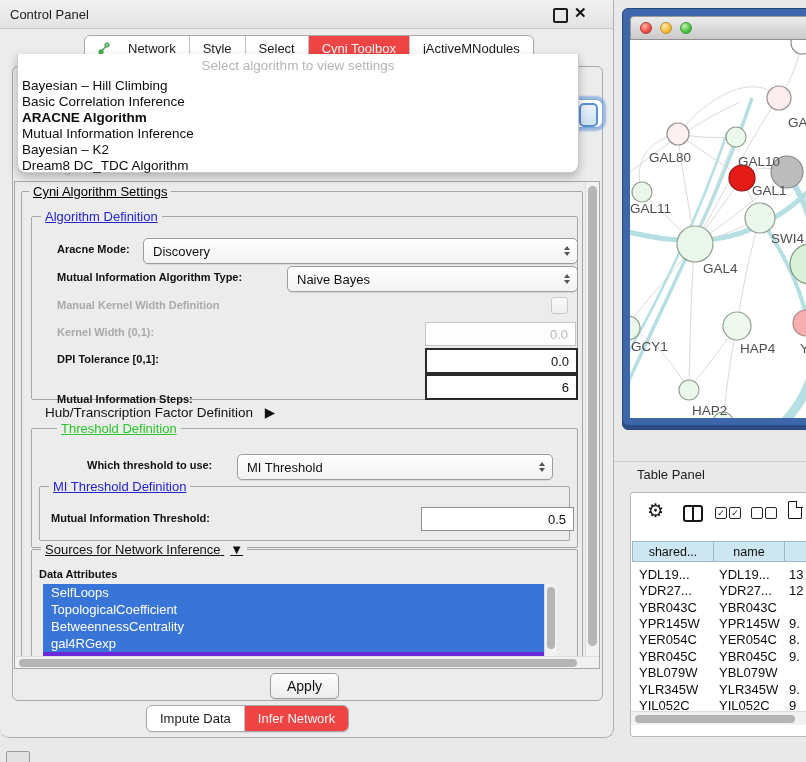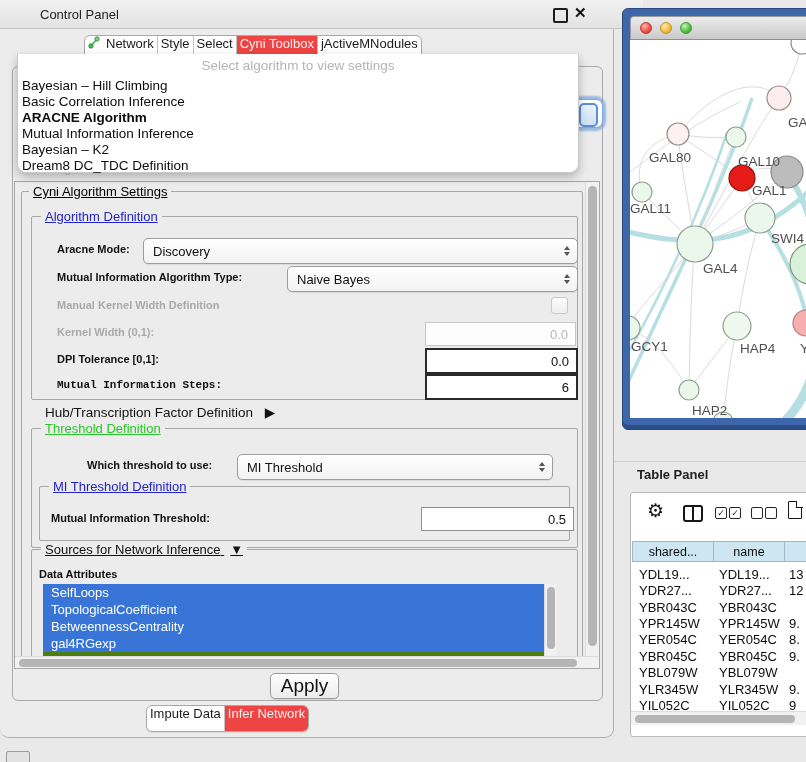--- a/index.html
+++ b/index.html
@@ -16,33 +16,33 @@
   
   #control-panel{
     left:0;top:0;width:613px;height:737px;background:#ececec;
     border-right:1px solid #b0b0b0;border-bottom:1px solid #b0b0b0;
     border-radius:0 0 9px 9px;
   }
   #cp-titlebar{
     left:0;top:0;width:613px;height:28px;
     background:linear-gradient(#f1f1f1,#e3e3e3);
     border-bottom:1px solid #c6c6c6;
-    display:flex;align-items:center;padding-left:30px;
+    display:flex;align-items:center;
   }
   #cp-title{font-size:13px;color:#222;margin-left:10px;}
   #cp-float{left:553px;top:8px;width:11px;height:11px;border:2px solid #1c1c1c;border-radius:2px;}
   #cp-close{left:574px;top:4px;font-size:15px;font-weight:bold;color:#111;}
 
   
   .seg-bar{
     display:flex;background:#fff;border:1px solid #a9a9a9;border-radius:6px;
     height:25px;align-items:stretch;overflow:hidden;font-size:13px;color:#1a1a1a;
     box-shadow:0 1px 1px rgba(0,0,0,0.08);
   }
-  .seg{display:flex;align-items:flex-start;padding:0 3px;border-left:1px solid #c3c3c3;white-space:nowrap;}
+  .seg{display:flex;align-items:center;padding:0 13px;border-left:1px solid #c3c3c3;white-space:nowrap;gap:12px;}
   .seg:first-child{border-left:none;}
   .seg.sel{background:#ef4444;color:#f3f3f3;}
   #top-tabs{left:84px;top:35px;}
   .net-ic{width:13px;height:13px;margin-right:5px;display:inline-block;}
 
   
   #tab-content{
     left:12px;top:66px;width:589px;height:633px;
     border:1px solid #ababab;border-radius:6px;background:#ececec;z-index:1;
   }
@@ -68,21 +68,21 @@
   .algo-item{left:3px;width:550px;height:16px;font-size:13.5px;color:#0c0c0c;padding-left:1px;line-height:16px;}
 
   
   #settings-pane{
     left:14px;top:181px;width:584px;height:486px;background:#ececec;
     border:1px solid #a8a8a8;overflow:hidden;z-index:3;
   }
   .grp{position:absolute;border:1px solid #a6a6a6;border-radius:2px;}
   .leg{position:absolute;background:#ececec;padding:0 4px;font-size:13px;white-space:nowrap;z-index:2;text-decoration:underline;}
   .leg.blue{color:#2323cd;}
-  .leg.green{color:#2bc42b;}
+  .leg.green{color:#2bc42b;margin-left:16px;}
 
   .combo{
     position:absolute;display:flex;align-items:center;padding-left:9px;font-size:13px;color:#111;
     background:linear-gradient(#ffffff,#f2f2f2);border:1px solid #9d9d9d;border-radius:5px;
     box-shadow:0 1px 1px rgba(0,0,0,0.08);white-space:nowrap;
   }
   .arrows{margin-left:auto;margin-right:7px;display:flex;flex-direction:column;gap:2px;}
   .tri-up{width:0;height:0;border-left:3.5px solid transparent;border-right:3.5px solid transparent;border-bottom:4.5px solid #555;}
   .tri-dn{width:0;height:0;border-left:3.5px solid transparent;border-right:3.5px solid transparent;border-top:4.5px solid #555;}
 
@@ -92,31 +92,31 @@
   }
   .field.strong{border:2px solid #2a2a2a;}
   .field.off{border:1px solid #c6c6c6;color:#b8b8b8;background:#fdfdfd;}
 
   .chk{
     position:absolute;width:15px;height:15px;border:1px solid #c9c9c9;border-radius:3px;
     background:linear-gradient(#fbfbfb,#efefef);
   }
 
   
-  #attr-list{left:28px;top:402px;width:514px;height:76px;background:#4d7c0f;overflow:hidden;}
+  #attr-list{left:28px;top:402px;width:514px;height:76px;background:#6d28d9;overflow:hidden;}
   .attr-item{position:absolute;left:0;width:501px;height:17px;background:#3875d7;color:#fff;
     font-size:13px;line-height:17px;padding-left:8px;}
   .sb-track-v{position:absolute;background:#f1f1f1;border-left:1px solid #dcdcdc;}
   .sb-track-h{position:absolute;background:#f1f1f1;border-top:1px solid #dcdcdc;}
   .sb-thumb{position:absolute;background:#b5b5b5;border-radius:6px;}
 
   #apply-btn{
     left:270px;top:673px;width:67px;height:24px;border:1px solid #9c9c9c;border-radius:5px;
     background:linear-gradient(#fefefe,#ececec);display:flex;align-items:center;justify-content:center;
-    font-size:19px;color:#111;box-shadow:0 1px 1px rgba(0,0,0,0.12);z-index:4;text-align:right;
+    font-size:14px;color:#111;box-shadow:0 1px 1px rgba(0,0,0,0.12);z-index:4;text-align:right;
   }
   #bottom-tabs{left:146px;top:705px;z-index:4;}
 
   #dock-icon{left:6px;top:751px;width:22px;height:16px;border:1px solid #9a9a9a;background:#e2e2e2;border-radius:2px;}
 
   
   #net-window{
     left:622px;top:8px;width:196px;height:420px;
     background:#3e67ab;border:1px solid #27497c;border-radius:6px;
     box-shadow:inset 0 -4px 0 #2c4d84;z-index:2;
@@ -133,21 +133,21 @@
   .light.green{background:radial-gradient(circle at 35% 30%,#c9f3b7,#52c447 55%,#2f9e34);border:1px solid #3f9a36;box-sizing:border-box;}
   #net-canvas{
     position:absolute;left:7px;top:31px;width:182px;height:378px;background:#fff;overflow:hidden;
   }
 
   
   #table-bar{
     left:614px;top:461px;width:192px;height:25px;background:#e9e9e9;
     border-top:1px solid #cfcfcf;display:flex;align-items:center;
   }
-  #table-bar span{font-size:13px;color:#222;margin-left:23px;font-weight:bold;}
+  #table-bar span{font-size:13px;color:#222;margin-left:23px;}
   #table-panel{
     left:630px;top:492px;width:177px;height:243px;background:#fff;
     border:1px solid #b9b9b9;border-radius:3px;overflow:hidden;z-index:2;
   }
   .tb-ic{position:absolute;top:12px;color:#161616;}
   #ic-gear{left:16px;font-size:19px;line-height:19px;top:8px;}
   #ic-cols{left:52px;width:16px;height:13px;border:2px solid #161616;border-radius:3px;}
   #ic-cols::after{content:"";position:absolute;left:7px;top:0;width:2px;height:13px;background:#161616;}
   .pairbox{position:absolute;top:14px;width:10px;height:10px;border:1.5px solid #262626;border-radius:2px;
     font-size:9px;line-height:10px;text-align:center;color:#191919;}
@@ -208,21 +208,21 @@
     <div class="cap"></div>
   </div>
 
   <div id="algo-popup" class="abs">
     <div id="algo-placeholder" class="abs">Select algorithm to view settings</div>
     <div class="algo-item abs" style="top:24px;">Bayesian – Hill Climbing</div>
     <div class="algo-item abs b" style="top:56px;">ARACNE Algorithm</div>
     <div class="algo-item abs" style="top:40px;">Basic Correlation Inference</div>
     <div class="algo-item abs" style="top:72px;">Mutual Information Inference</div>
     <div class="algo-item abs" style="top:88px;">Bayesian – K2</div>
-    <div class="algo-item abs" style="top:104px;">Dream8 DC_TDC Definition</div>
+    <div class="algo-item abs" style="top:104px;">Dream8 DC_TDC Algorithm</div>
   </div>
 
   <div id="settings-pane" class="abs">
 
     <div class="grp" style="left:6px;top:9px;width:560px;height:471px;"></div>
     <div class="leg" style="left:14px;top:2px;">Cyni Algorithm Settings</div>
 
     <div class="grp" style="left:16px;top:34px;width:545px;height:182px;"></div>
     <div class="leg blue" style="left:26px;top:27px;">Algorithm Definition</div>
 
@@ -250,21 +250,21 @@
     <div class="abs lbl b grayed" style="left:42px;top:144px;">Kernel Width (0,1):</div>
     <div class="field off" style="left:410px;top:140px;width:142px;height:22px;">
       <span>0.0</span>
     </div>
 
     <div class="abs lbl b" style="left:42px;top:171px;">DPI Tolerance [0,1]:</div>
     <div class="field strong" style="left:410px;top:166px;width:142px;height:22px;">
       <span>0.0</span>
     </div>
 
-    <div class="abs lbl b" style="left:42px;top:197px;font-family:Liberation Mono, monospace;">Mutual Information Steps:</div>
+    <div class="abs lbl b" style="left:42px;top:211px;">Mutual Information Steps:</div>
     <div class="field strong" style="left:410px;top:192px;width:142px;height:22px;">
       <span>6</span>
     </div>
 
     <div class="abs lbl" style="left:30px;top:222px;font-size:13.5px;">
       <span>Hub/Transcription Factor Definition</span>
       <span style="margin-left:8px;">▶</span>
     </div>
 
     <div class="grp" style="left:16px;top:246px;width:545px;height:118px;"></div>

